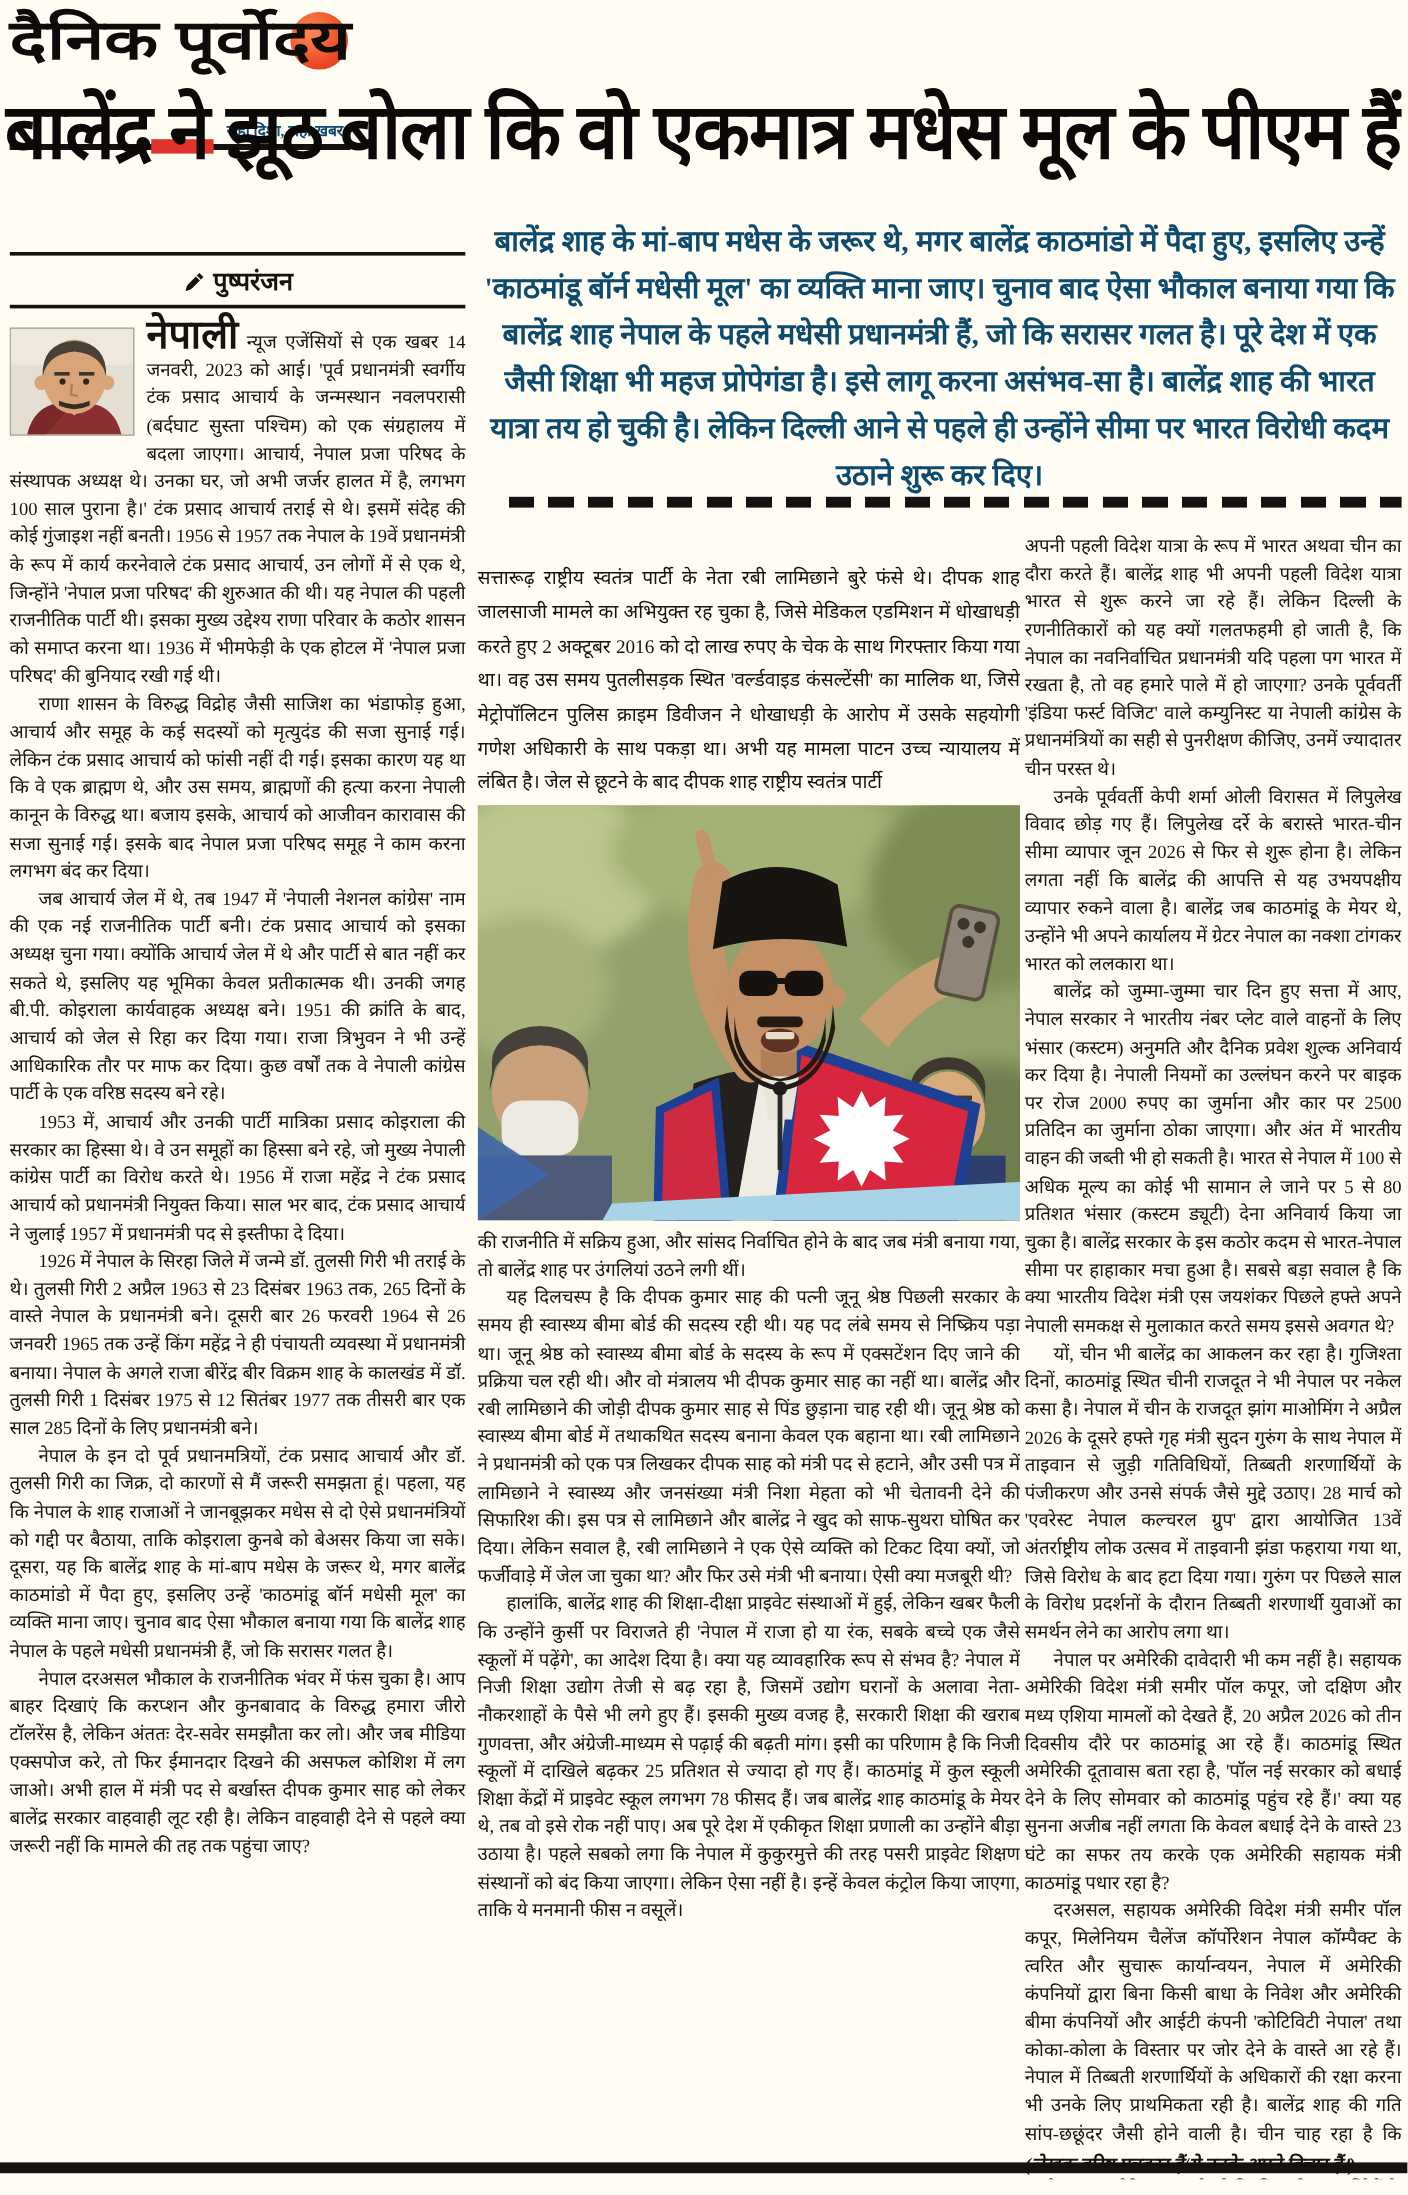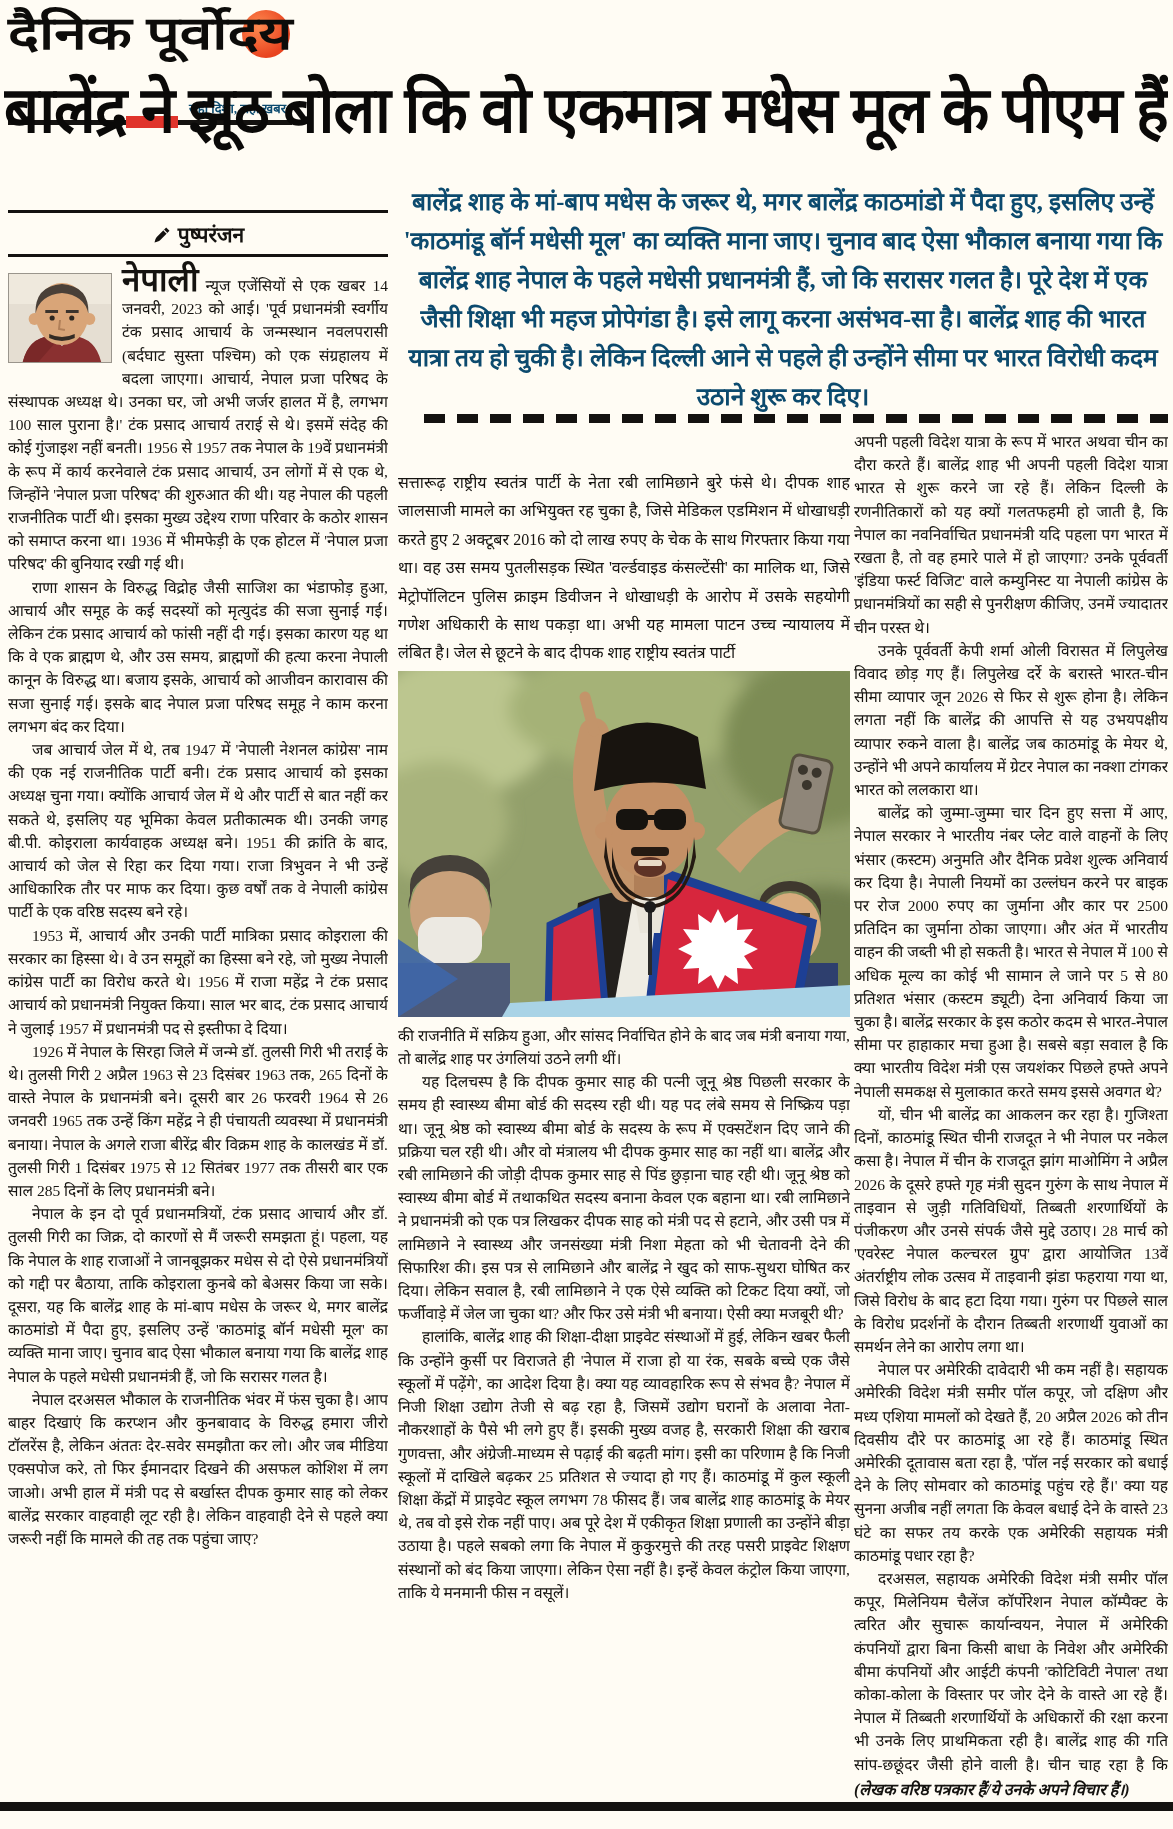--- a/index.html
+++ b/index.html
@@ -42,21 +42,21 @@
   .dashes{left:424px;top:414px;width:744px;height:9px;
       background:repeating-linear-gradient(90deg,#141210 0 21px,transparent 21px 33px);}
 
   
   .midcol{left:398px;top:430px;width:452px;height:1370px;overflow:hidden;margin-top:39px;}
   .midtop p{font-size:16px;line-height:28.4px;text-align:justify;margin:0;}
   .news-photo{width:452px;height:346px;margin:3px 0 7px;}
   .news-photo svg{display:block;width:100%;height:100%;}
 
   
-  .rightcol{left:854px;top:430px;width:314px;height:1372px;overflow:hidden;}
+  .rightcol{left:854px;top:444px;width:314px;height:1372px;overflow:hidden;}
   .credit{position:absolute;bottom:2px;right:0;left:0;text-align:left;font-weight:bold;
       font-style:italic;font-size:16px;background:#fffcf4;padding-top:3px;}
 
   .bottom-rule{left:0;top:1802px;width:1173px;height:9px;background:#141210;}
 </style>
 </head>
 <body>
 
 <div class="abs masthead">
   <div class="mast-title-wrap">

